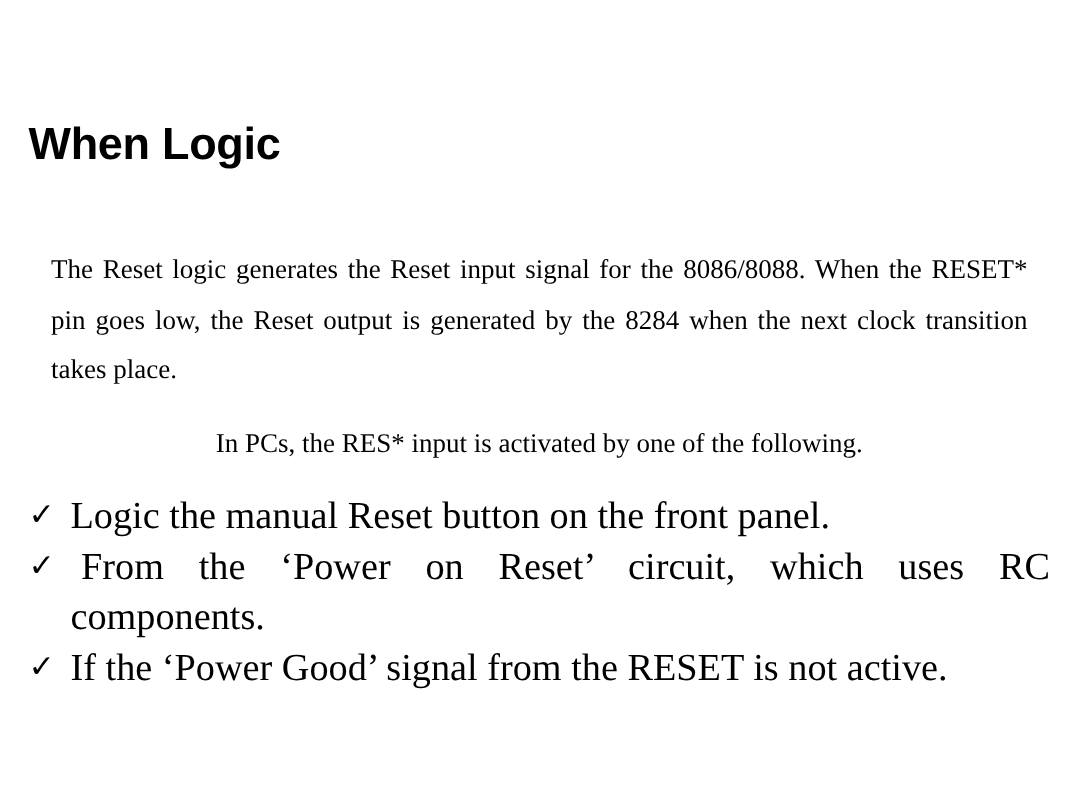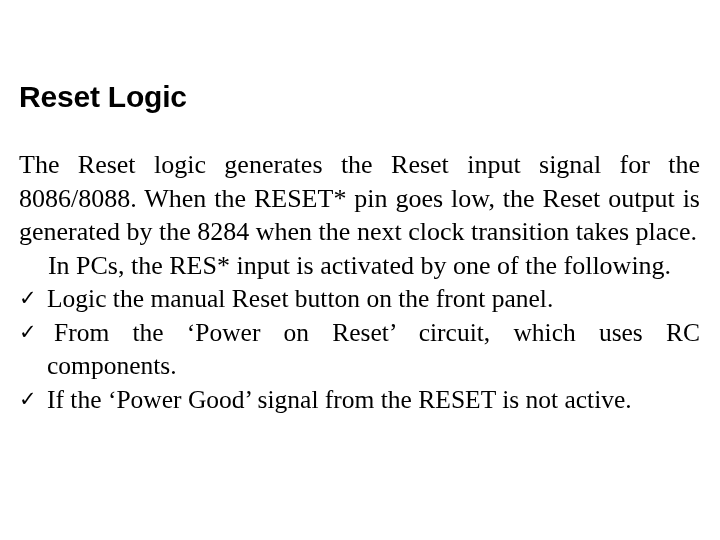--- a/index.html
+++ b/index.html
@@ -43,24 +43,24 @@
   
   .body-block {
     position: absolute;
     left: 19px;
     top: 148px;
     width: 681px;
   }
 
   .para {
     font-family: "Liberation Serif", "DejaVu Serif", serif;
-    font-size: 26px;
+    font-size: 18px;
     line-height: 33.5px;
     color: #000000;
-    margin: 0;
+    margin: 15px;
     text-align: justify;
     text-justify: inter-word;
     -ms-text-justify: inter-word;
     hyphens: none;
   }
   .para.last-left {
     text-align: center;
   }
 
   
@@ -101,21 +101,21 @@
   .bullet-item.hang-indent .bullet-text {
     padding-left: 0px;
     text-indent: 7px;
   }
 </style>
 </head>
 <body>
 
 <div class="slide">
 
-  <div class="slide-title">Reset Logic</div>
+  <div class="slide-title">When Logic</div>
 
   <div class="body-block">
 
     <p class="para">The Reset logic generates the Reset input signal for the 8086/8088. When the RESET* pin goes low, the Reset output is generated by the 8284 when the next clock transition takes place.</p>
 
     <p class="para last-left">In PCs, the RES* input is activated by one of the following.</p>
 
     <ul class="bullet-list">
 
       <li class="bullet-item">

